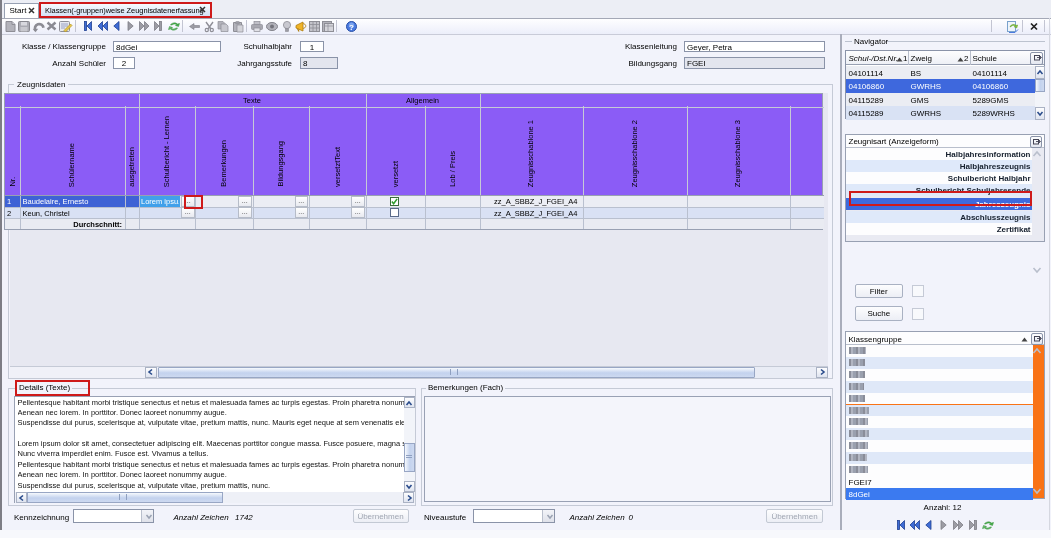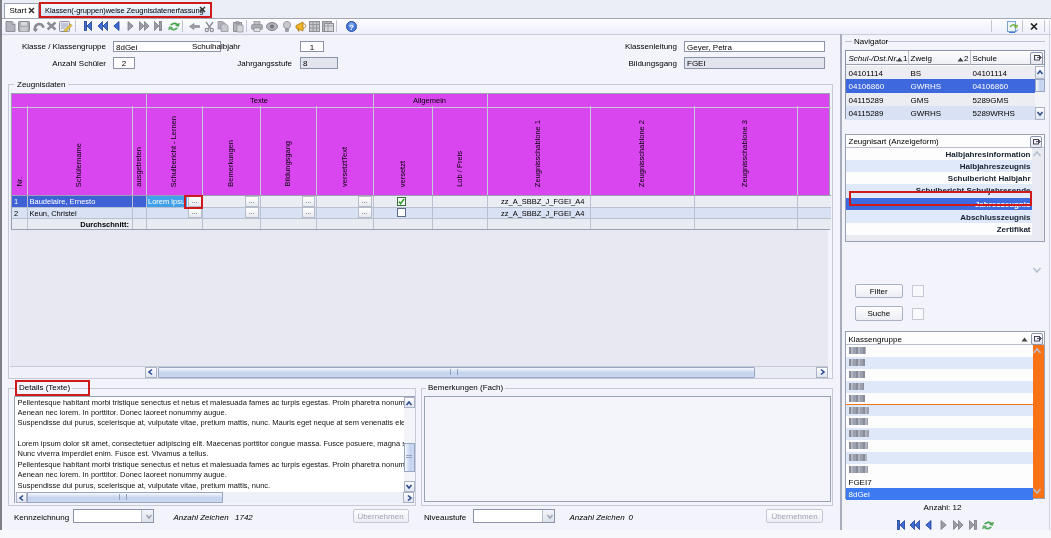--- a/index.html
+++ b/index.html
@@ -157,35 +157,35 @@
     </svg>
   <div class="vsep" style="left:1021.5px;top:20px;height:12px;background:#c3c5d2;"></div>
   <svg style="left:1030px;top:23px;" width="8" height="7" viewBox="0 0 8 7">
       <path d="M1 0.5L7 6.5M7 0.5L1 6.5" stroke="#222" stroke-width="1.7"></path>
     </svg>
   <div class="vsep" style="left:1043.5px;top:20px;height:12px;background:#c3c5d2;"></div>
 </div>
 
 <div class="lbl" style="left:0;top:42px;width:106px;text-align:right;">Klasse / Klassengruppe</div>
 <div class="inp" style="left:113px;top:40.5px;width:108px;height:11.5px;">8dGei</div>
-<div class="lbl" style="left:192px;top:42px;width:100px;">Schulhalbjahr</div>
+<div class="lbl" style="left:192px;top:42px;width:100px;text-align:right;">Schulhalbjahr</div>
 <div class="inp" style="left:300px;top:40.5px;width:24px;height:11.5px;text-align:center;">1</div>
 <div class="lbl" style="left:0;top:58.5px;width:106px;text-align:right;">Anzahl Schüler</div>
 <div class="inp" style="left:113px;top:57px;width:22px;height:11.5px;text-align:center;">2</div>
 <div class="lbl" style="left:192px;top:58.5px;width:100px;text-align:right;">Jahrgangsstufe</div>
 <div class="inp dis" style="left:300px;top:57px;width:38px;height:11.5px;">8</div>
 <div class="lbl" style="left:577px;top:42px;width:100px;text-align:right;">Klassenleitung</div>
 <div class="inp" style="left:684px;top:40.5px;width:141px;height:11.5px;">Geyer, Petra</div>
 <div class="lbl" style="left:577px;top:58.5px;width:100px;text-align:right;">Bildungsgang</div>
 <div class="inp dis" style="left:684px;top:57px;width:141px;height:11.5px;">FGEI</div>
 
 <div class="gbox" style="left:7.5px;top:84px;width:825px;height:295px;border-color:#c5cad6;"></div>
 <div class="abs" style="left:14px;top:80px;background:#f2f3fb;padding:0 3px;font-size:8px;">Zeugnisdaten</div>
 <div class="abs" style="left:9.5px;top:92.5px;width:818.5px;height:273.5px;background:#e7e8f1;"></div>
-<div class="abs" id="table" style="left:11px;top:92.5px;width:818.5px;height:137.4px;border:1px solid #98a0b2;background:#d946ef;">
+<div class="abs" id="table" style="left:4px;top:92.5px;width:818.5px;height:137.4px;border:1px solid #98a0b2;background:#8b5cf6;">
 
   <div class="hsep" style="left:0;top:13px;width:818.5px;"></div>
   <div class="hsep" style="left:0;top:101.5px;width:818.5px;background:#98a0b2;"></div>
 
   <div class="abs" style="left:133.5px;top:2.5px;width:227px;text-align:center;font-size:7.5px;">Texte</div>
   <div class="abs" style="left:360.5px;top:2.5px;width:114px;text-align:center;font-size:7.5px;">Allgemein</div>
 
   <div class="vsep" style="left:133.5px;top:0;height:13px;"></div>
   <div class="vsep" style="left:360.5px;top:0;height:13px;"></div>
   <div class="vsep" style="left:474.5px;top:0;height:13px;"></div>

